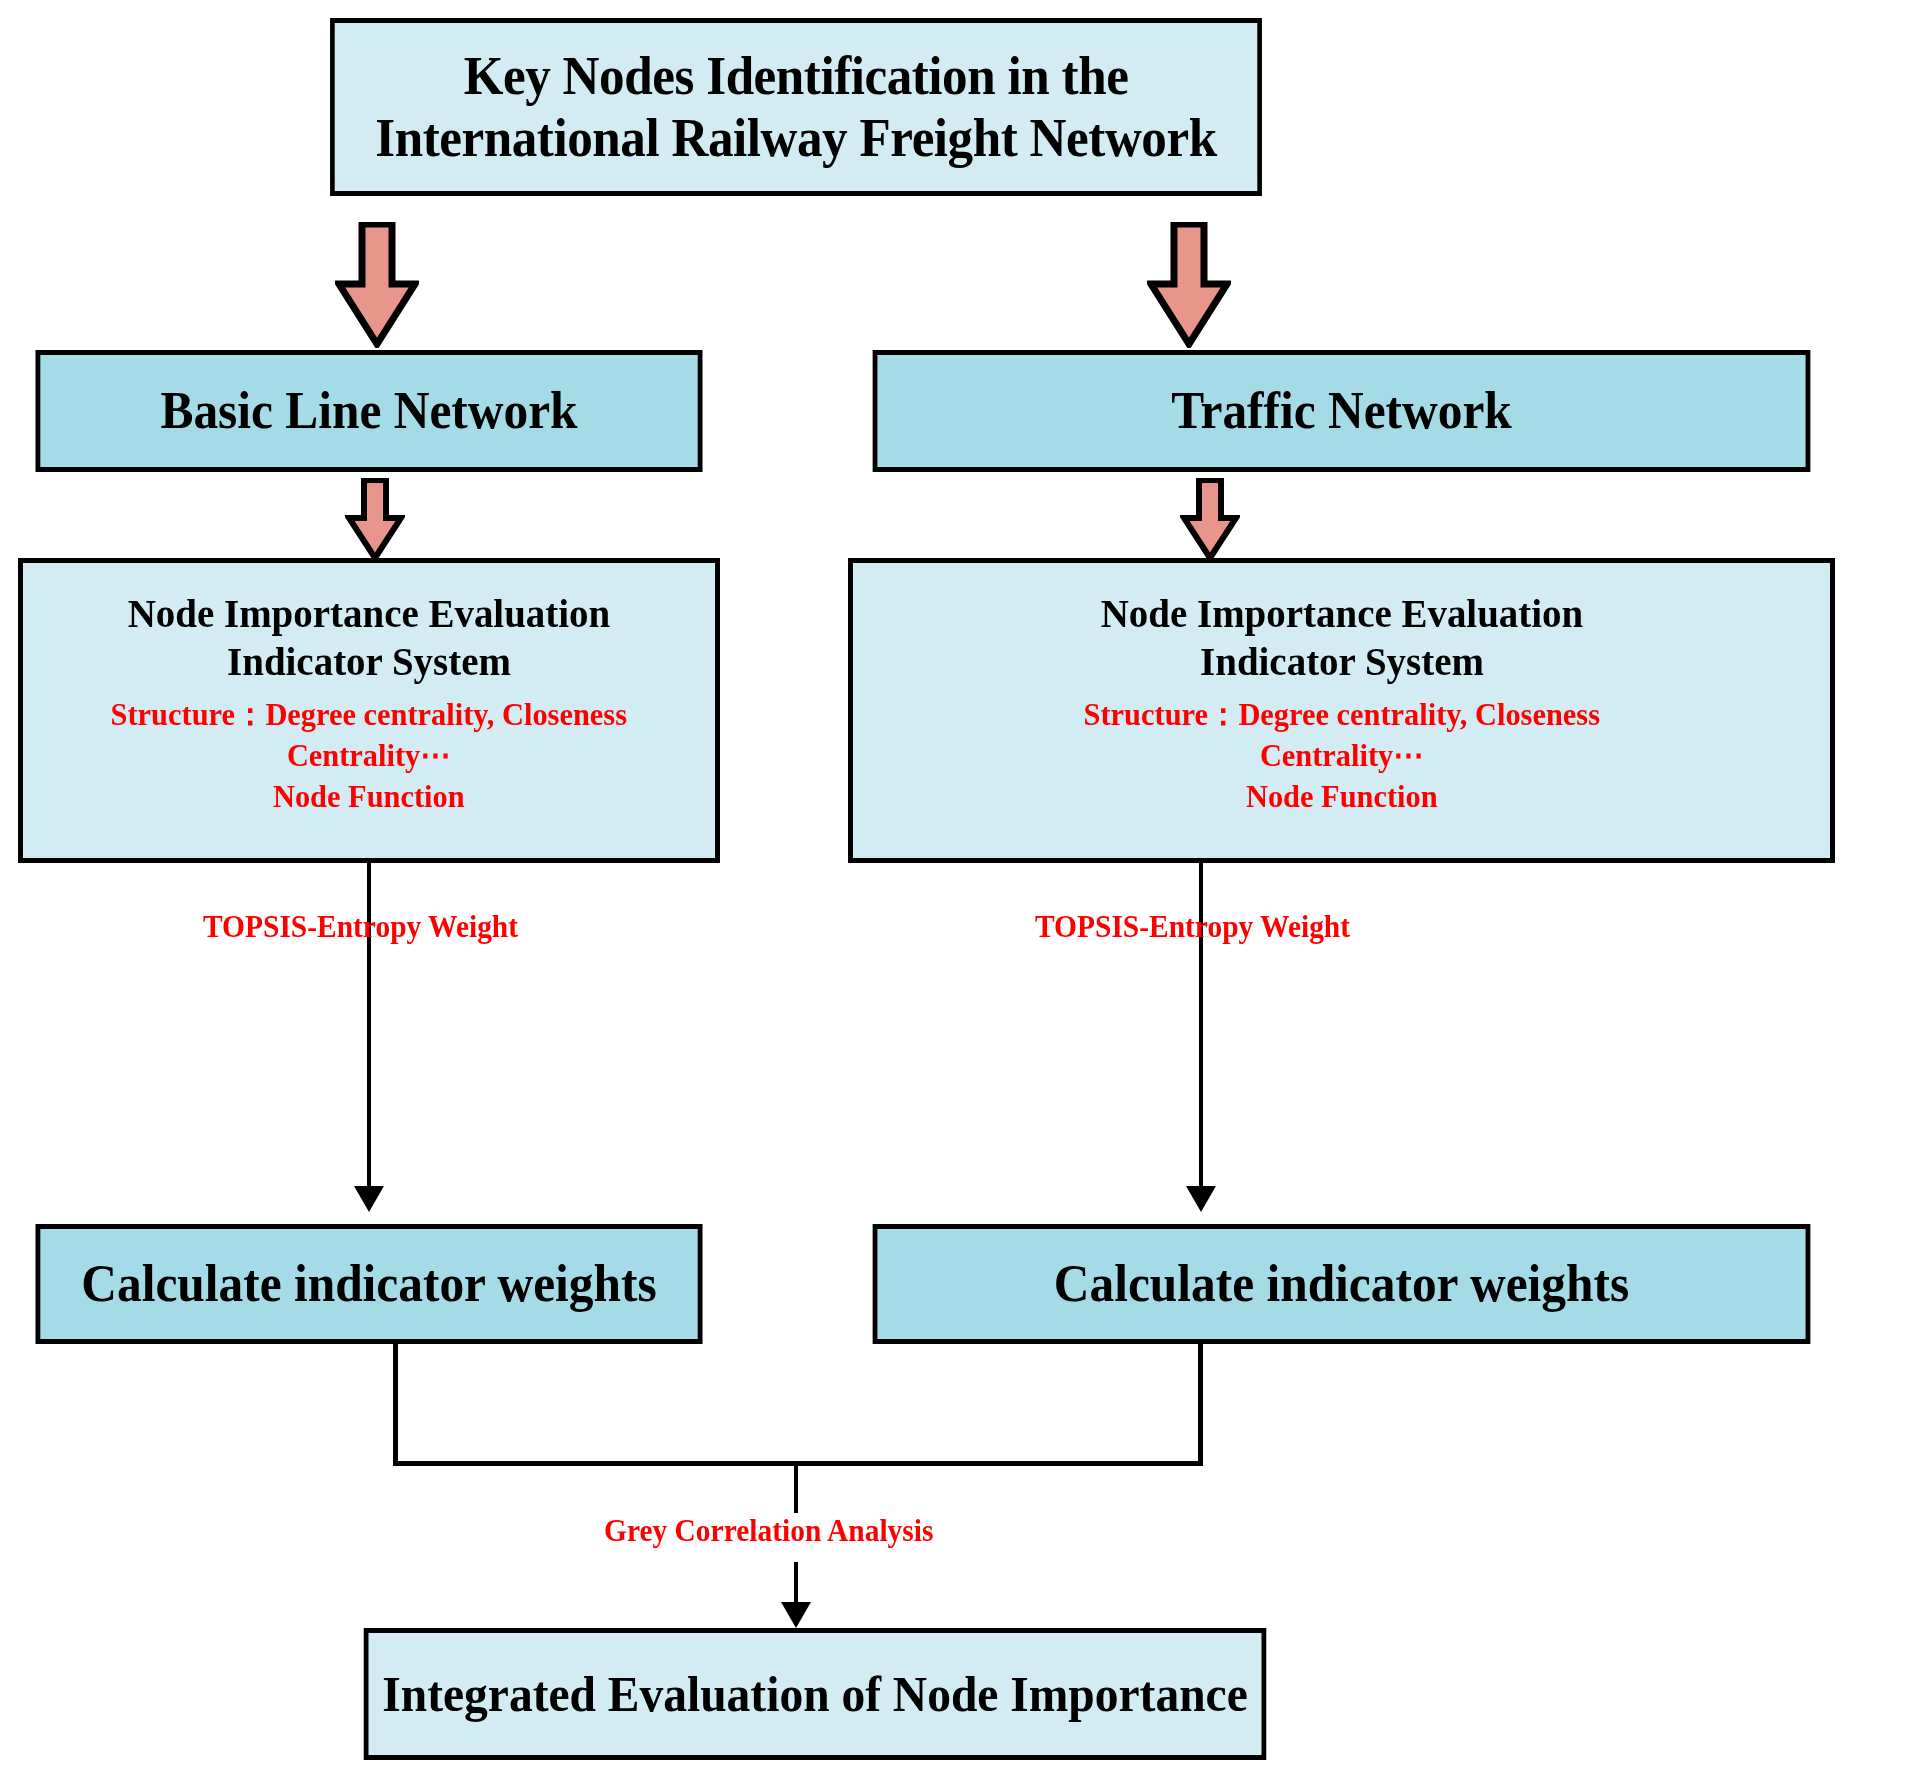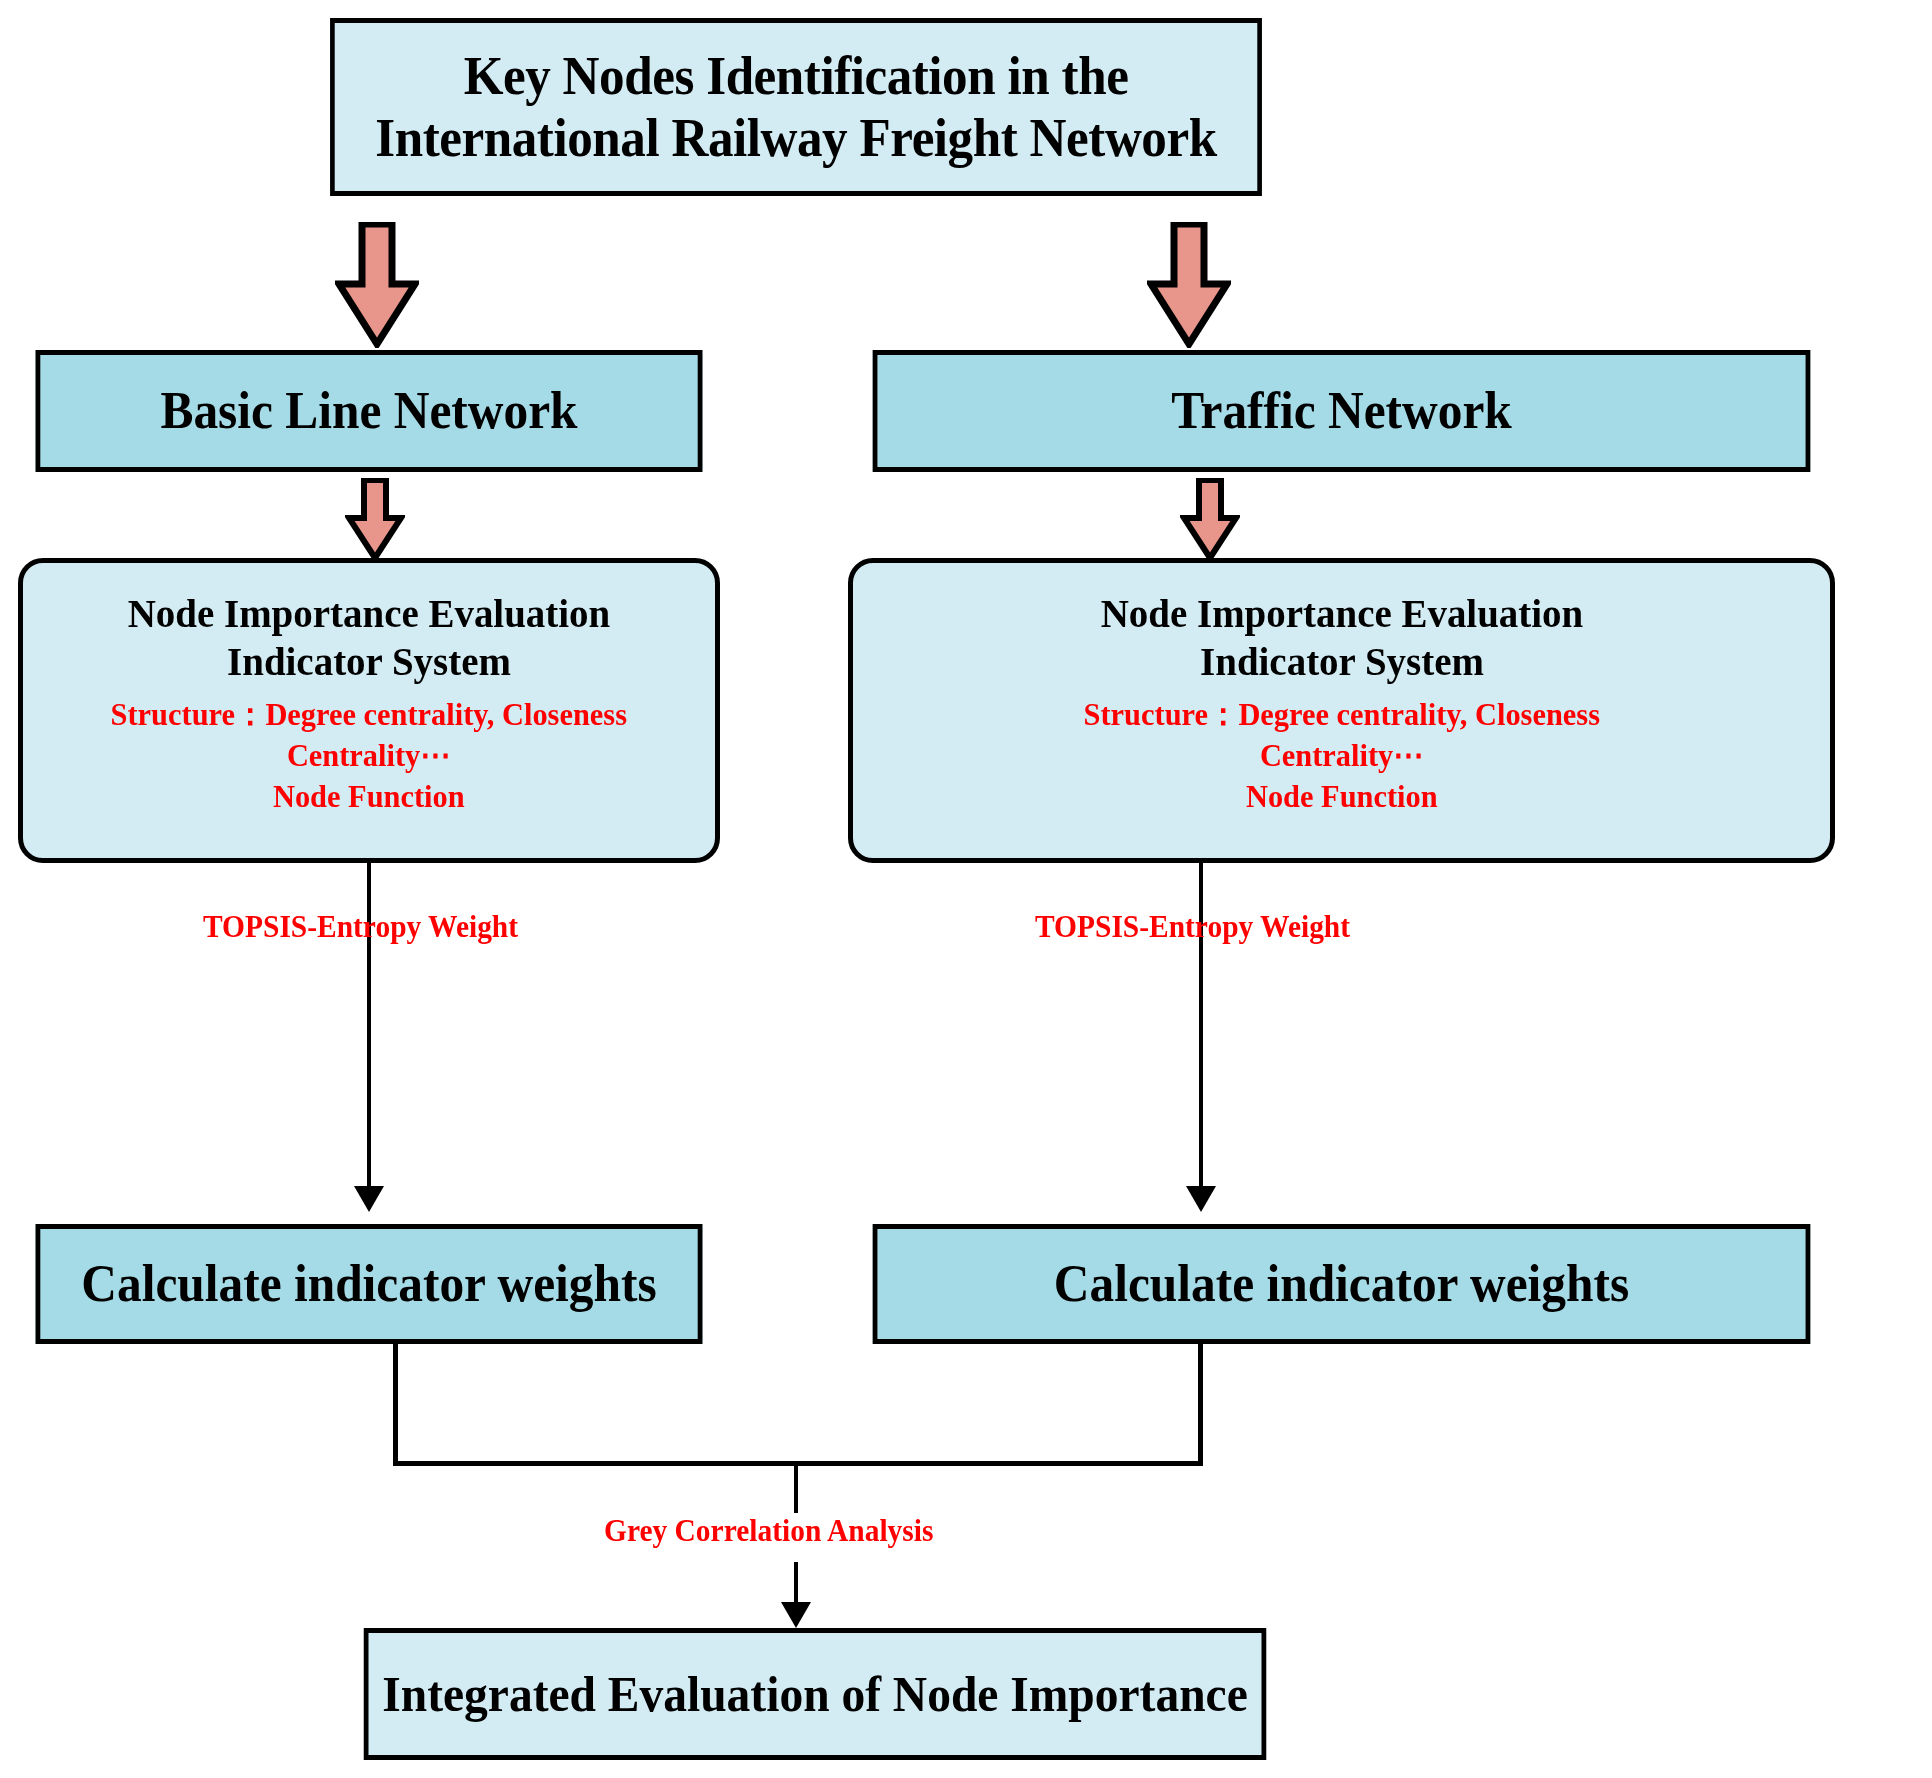--- a/index.html
+++ b/index.html
@@ -43,21 +43,20 @@
     transform:scaleX(0.95);
     transform-origin:center;
   }
   .netbox-l{left:18px;top:350px;width:702px;}
   .netbox-r{left:848px;top:350px;width:987px;}
 
   .sysbox{
     top:558px;height:305px;
     justify-content:flex-start;
     padding-top:26px;
-    border-radius:25px;
   }
   .sysbox-l{left:18px;width:702px;}
   .sysbox-r{left:848px;width:987px;}
   .sys-head{
     font-size:41px;
     color:#000;
     line-height:1.18;
     transform:scaleX(0.95);
     transform-origin:center;
   }

